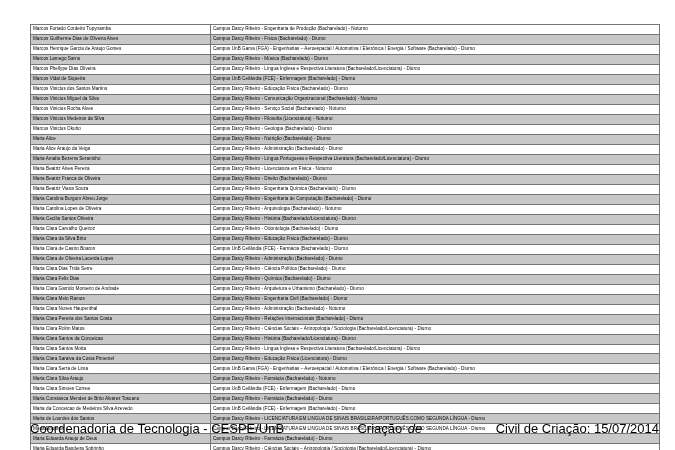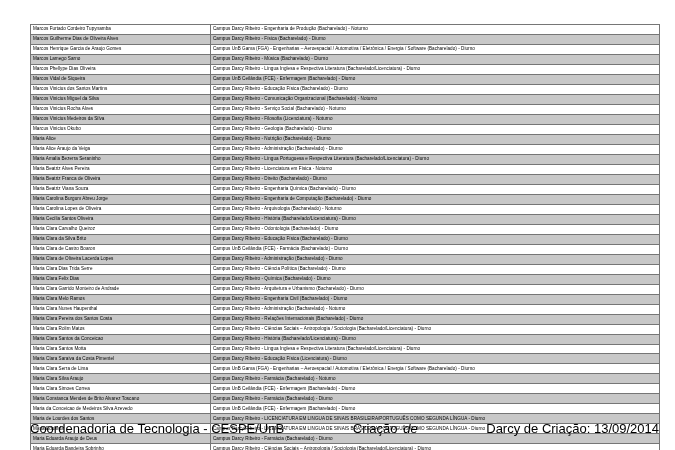--- a/index.html
+++ b/index.html
@@ -247,18 +247,18 @@
       </tbody>
   </table>
 
   <div class="footer">
     <div class="footer-left">Coordenadoria de Tecnologia - CESPE/UnB</div>
     <div class="footer-mid">
       <span>Criação</span>
       <span class="pg-num">de</span>
     </div>
     <div class="footer-right">
-      <span>Darcy de Criação:</span>
-      <span>13/09/2014</span>
+      <span>Civil de Criação:</span>
+      <span>15/07/2014</span>
     </div>
   </div>
 
 </div>
 
 </body></html>

